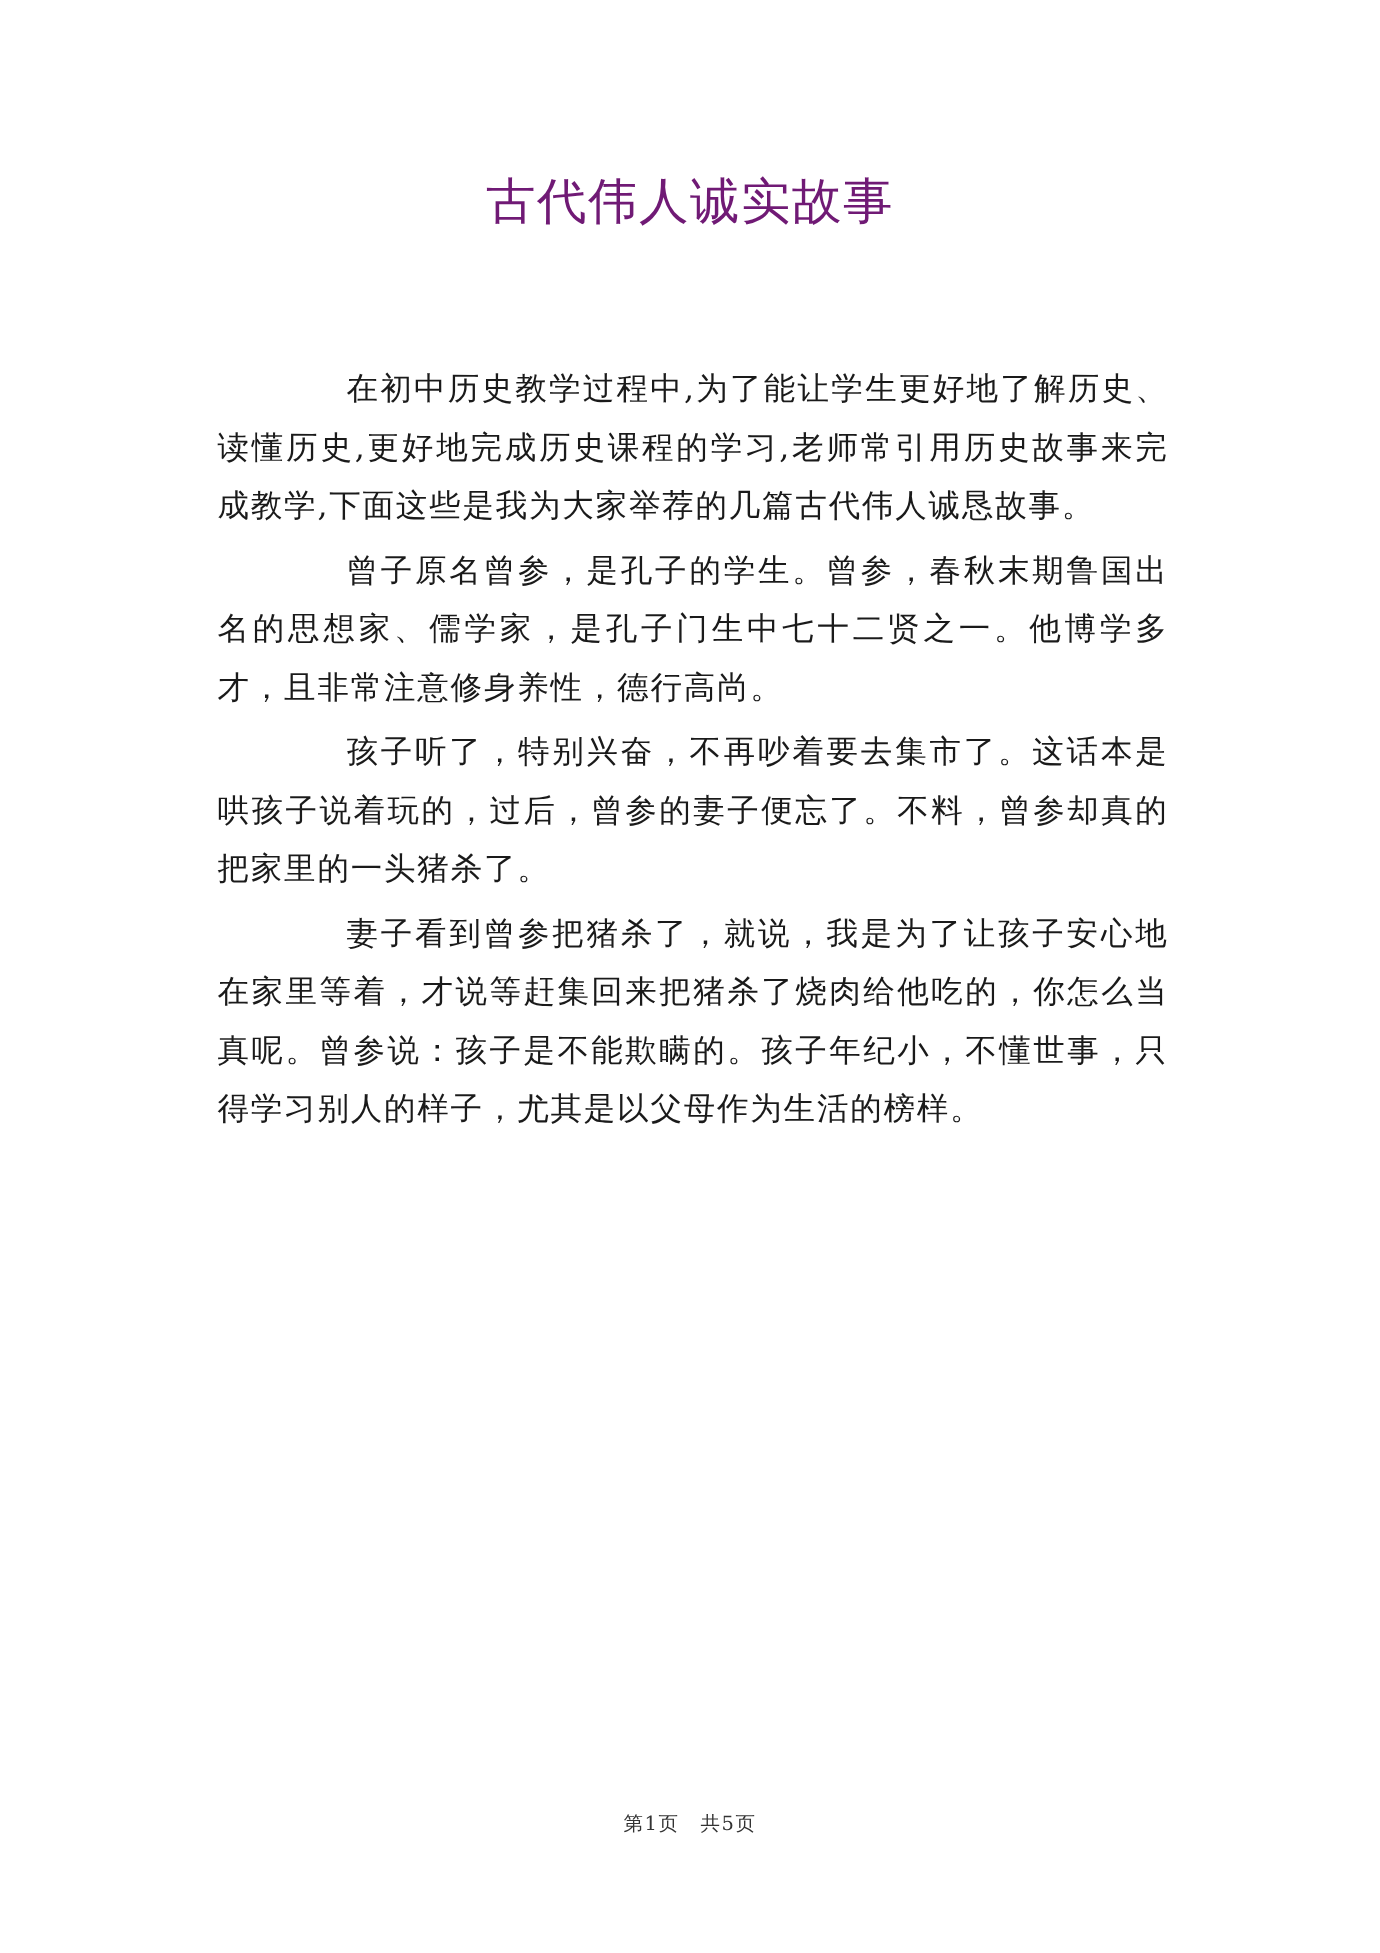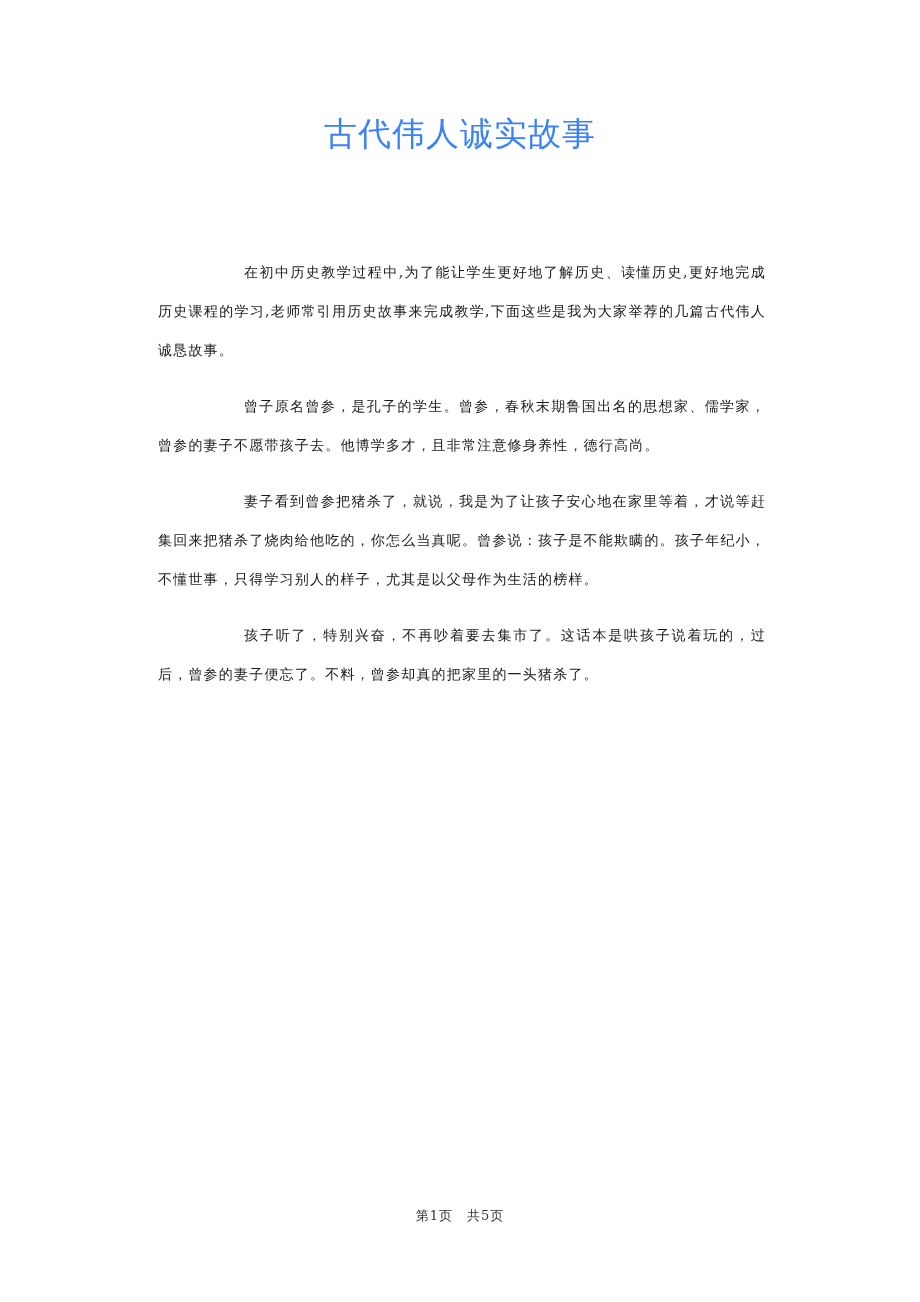--- a/index.html
+++ b/index.html
@@ -23,32 +23,32 @@
     }
     .title {
       position: absolute;
       top: 112px;
       left: 0;
       width: 920px;
       text-align: center;
       font-family: "DejaVu Sans", "Liberation Sans", sans-serif;
       font-size: 33px;
       line-height: 44px;
-      color: #3b82f6;
+      color: #701a75;
       letter-spacing: 1px;
     }
     .body-text {
       position: absolute;
       left: 141px;
       top: 236px;
       width: 642px;
     }
     .para {
-      margin: 17px;
-      font-size: 14px;
+      margin: 4px;
+      font-size: 21px;
       line-height: 39px;
       text-indent: 86px;
       text-align: justify;
       letter-spacing: 1.2px;
       word-break: break-all;
     }
     .para + .para {
       margin-top: 0;
     }
     .footer {
@@ -66,21 +66,21 @@
     }
   </style>
 </head>
 <body>
 
 <div class="page">
   <div class="title">古代伟人诚实故事</div>
 
   <div class="body-text">
     <p class="para">在初中历史教学过程中,为了能让学生更好地了解历史、读懂历史,更好地完成历史课程的学习,老师常引用历史故事来完成教学,下面这些是我为大家举荐的几篇古代伟人诚恳故事。</p>
-    <p class="para">曾子原名曾参，是孔子的学生。曾参，春秋末期鲁国出名的思想家、儒学家，曾参的妻子不愿带孩子去。他博学多才，且非常注意修身养性，德行高尚。</p>
+    <p class="para">曾子原名曾参，是孔子的学生。曾参，春秋末期鲁国出名的思想家、儒学家，是孔子门生中七十二贤之一。他博学多才，且非常注意修身养性，德行高尚。</p>
+    <p class="para">孩子听了，特别兴奋，不再吵着要去集市了。这话本是哄孩子说着玩的，过后，曾参的妻子便忘了。不料，曾参却真的把家里的一头猪杀了。</p>
     <p class="para">妻子看到曾参把猪杀了，就说，我是为了让孩子安心地在家里等着，才说等赶集回来把猪杀了烧肉给他吃的，你怎么当真呢。曾参说：孩子是不能欺瞒的。孩子年纪小，不懂世事，只得学习别人的样子，尤其是以父母作为生活的榜样。</p>
-    <p class="para">孩子听了，特别兴奋，不再吵着要去集市了。这话本是哄孩子说着玩的，过后，曾参的妻子便忘了。不料，曾参却真的把家里的一头猪杀了。</p>
   </div>
 
   <div class="footer">
     <span>第1页</span><span>共5页</span>
   </div>
 </div>
 
 </body></html>

